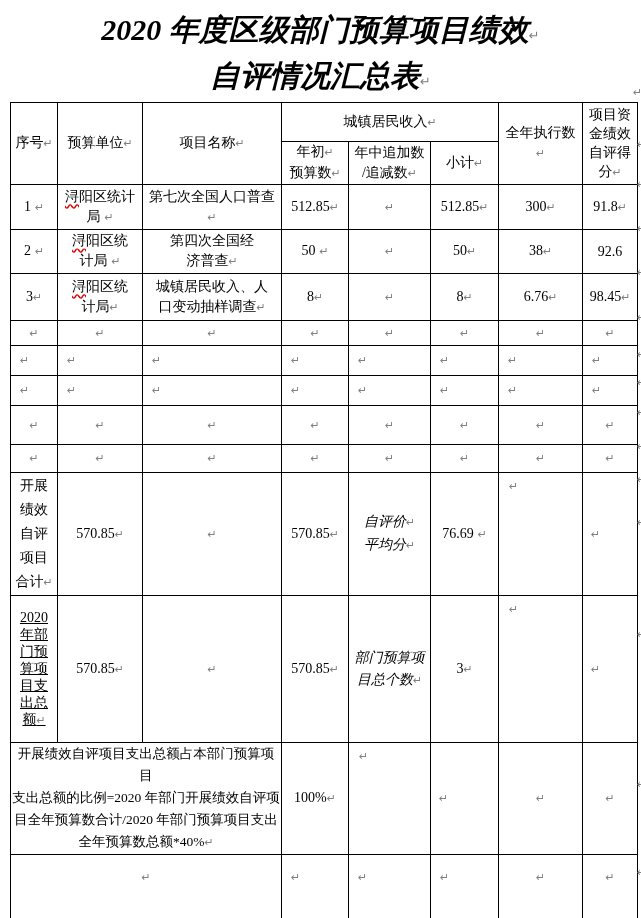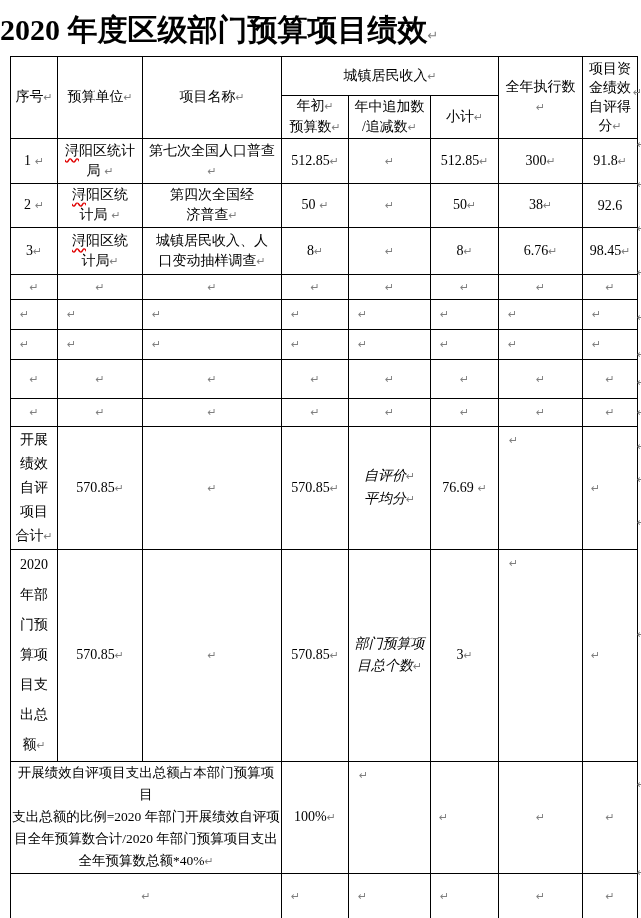--- a/index.html
+++ b/index.html
@@ -2,22 +2,22 @@
 <html><head>
 <meta charset="utf-8">
 <style>
   html,body { margin:0; padding:0; background:#fff; }
   .page {
     position:relative; width:641px; height:918px; overflow:hidden;
     background:#fff; color:#000;
     font-family:"Liberation Serif","DejaVu Serif",serif;
   }
   
-  .title { padding-top:10px; font-weight:bold;
-           font-size:30px; line-height:40px; }
+  .title { padding-top:10px; text-align:center; font-weight:bold;
+           font-size:30px; line-height:40px;font-style:italic; }
   .mark { color:#808080; font-family:"DejaVu Sans",sans-serif; font-weight:normal; }
   .title .mark { font-size:13px; }
   
   .meta { position:relative; height:37px; font-size:13px; }
   .dept { position:absolute; left:14px; top:4px; font-weight:bold; }
   .unit-line { position:absolute; right:5px; top:19px; }
   .meta .mark, .table-wrap .mark { font-size:11px; }
   .stray-mark { position:absolute; left:633px; top:86px; font-size:11px; }
   
   .sq-ib { display:inline-block; }
@@ -36,37 +36,38 @@
   .tr-r1{height:45px} .tr-r2{height:44px} .tr-r3{height:47px}
   .tr-eA{height:25px} .tr-eB{height:30px} .tr-eC{height:30px}
   .tr-eD{height:39px} .tr-eE{height:28px}
   .tr-s1{height:123px} .tr-s2{height:147px}
   .tr-ratio{height:90px} .tr-last{height:70px}
   
   td.lft { text-align:left; padding-left:9px; }
   td.topleft { vertical-align:top; text-align:left; padding-left:10px; padding-top:3px; }
   td.midleft { text-align:left; padding-left:8px; }
   td.s1-label { line-height:24px; }
-  td.s2-label { line-height:30px; }
+  td.s2-label { line-height:17px;text-decoration:underline; }
   td.ratio-label { line-height:22px; font-size:13.5px; padding:0 1px; }
   td.metric { line-height:22px;font-style:italic; }
   td.score-h { line-height:19px; }
   td.last-merged { vertical-align:top; padding-top:12px; }
   tr.tr-last td { vertical-align:top; padding-top:12px; }
   
   .edge-mark { position:absolute; left:637px; font-size:11px; color:#808080;
                font-family:"DejaVu Sans",sans-serif; z-index:2; }
 </style>
 </head>
 <body>
 
 <div class="page">
 
   <div class="title">
     <div><span>2020 年度区级部门预算项目绩效</span><span class="mark">↵</span></div>
+    <div><span>自评情况汇总表</span><span class="mark">↵</span></div>
   </div>
 
   <span class="stray-mark mark">↵</span>
 
   <div class="table-wrap">
   <table>
     <colgroup>
       <col style="width:47px">
           <col style="width:85px">
           <col style="width:139px">

